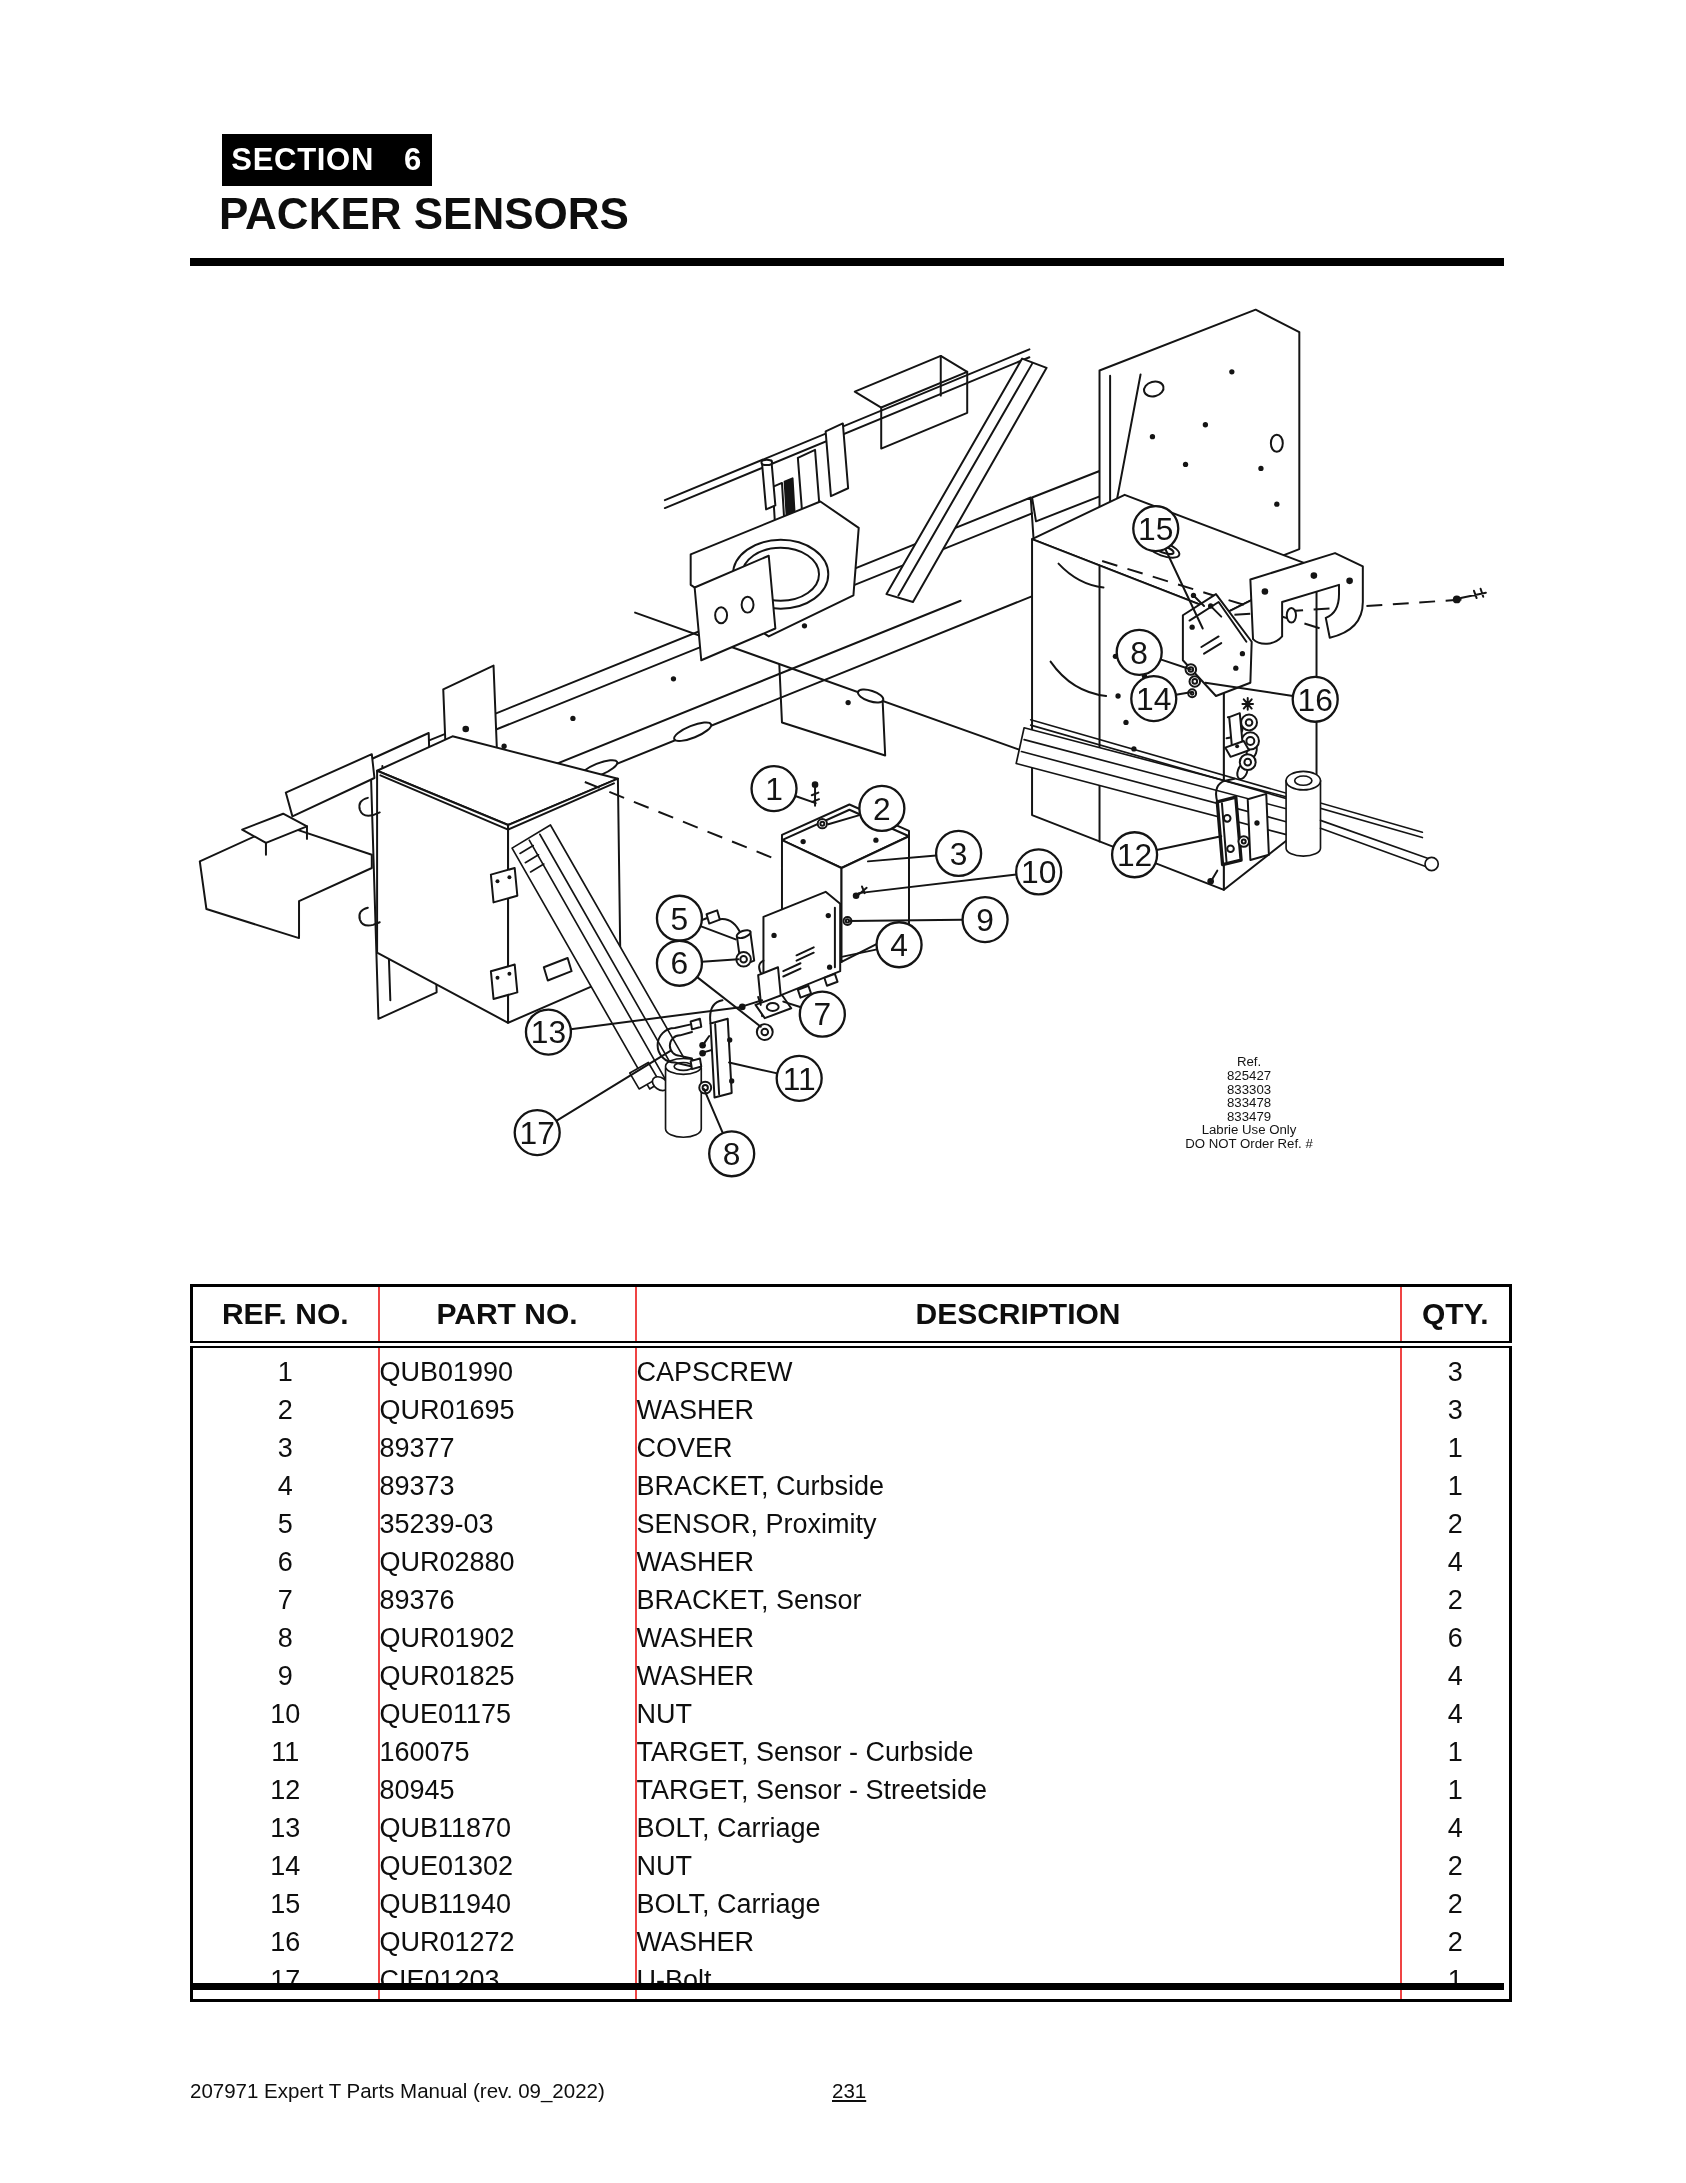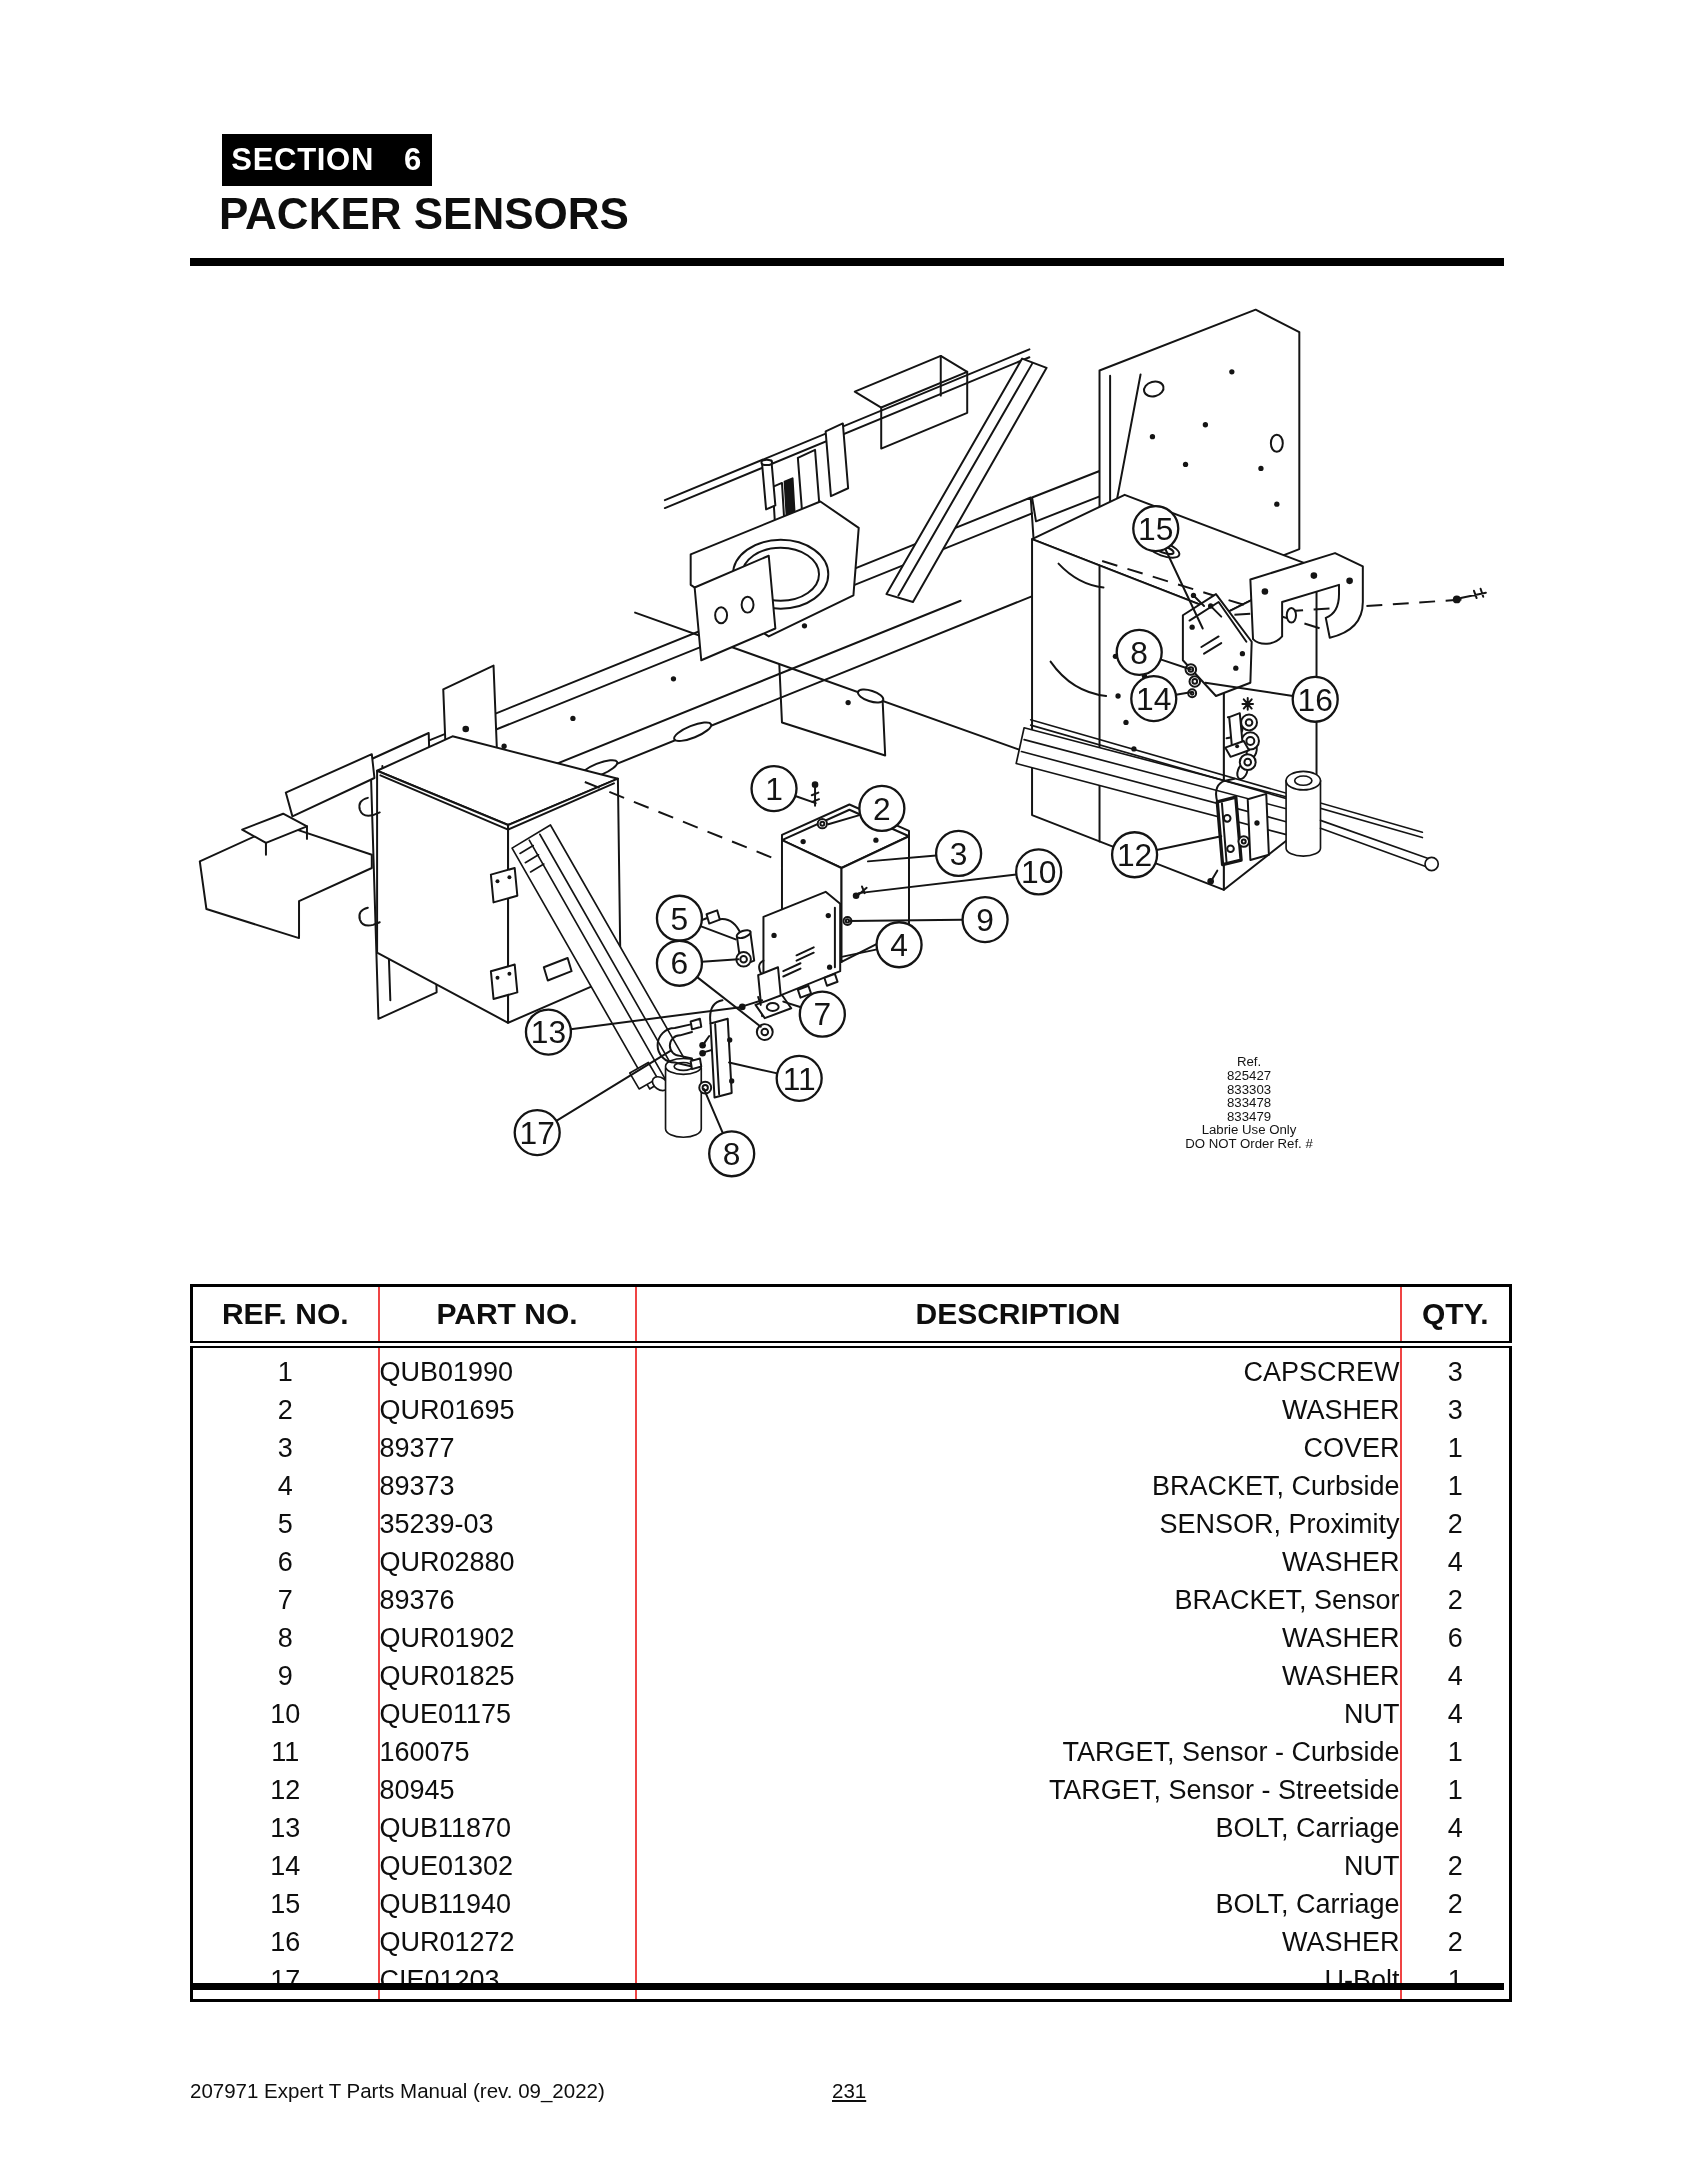--- a/index.html
+++ b/index.html
@@ -18,21 +18,21 @@
   svg.diagram{position:absolute;left:0;top:0;}
 
   table.parts{position:absolute;left:190px;top:1284px;width:1096px;border-collapse:collapse;
               table-layout:fixed;border:3.3px solid #000;background:#fff;}
   table.parts th{height:54px;font-size:30px;font-weight:bold;text-align:center;
                  border-bottom:7.3px double #000;padding:0;}
   table.parts td{height:38px;font-size:27px;padding:0;vertical-align:middle;}
   table.parts th+th, table.parts td+td{border-left:2px solid #ef4444;}
   td.c0{text-align:center;}
   td.c1{padding-left:14.6px;}
-  td.c2{padding-left:6.6px;text-align:right;}
+  td.c2{padding-left:6.6px;}
   td.c3{text-align:center;}
   tbody tr:first-child td{padding-top:5.3px;}
 
   .footer-left{position:absolute;left:190px;top:2079px;font-size:20.5px;}
   .footer-page{position:absolute;left:832px;top:2079px;font-size:20.5px;text-decoration:underline;}
 
   #refnote text{font-family:"Liberation Sans",sans-serif;font-size:20px;fill:#141414;}
   #callouts text{font-family:"Liberation Sans",sans-serif;font-size:48px;fill:#141414;text-anchor:middle;}
 </style>
 </head>

